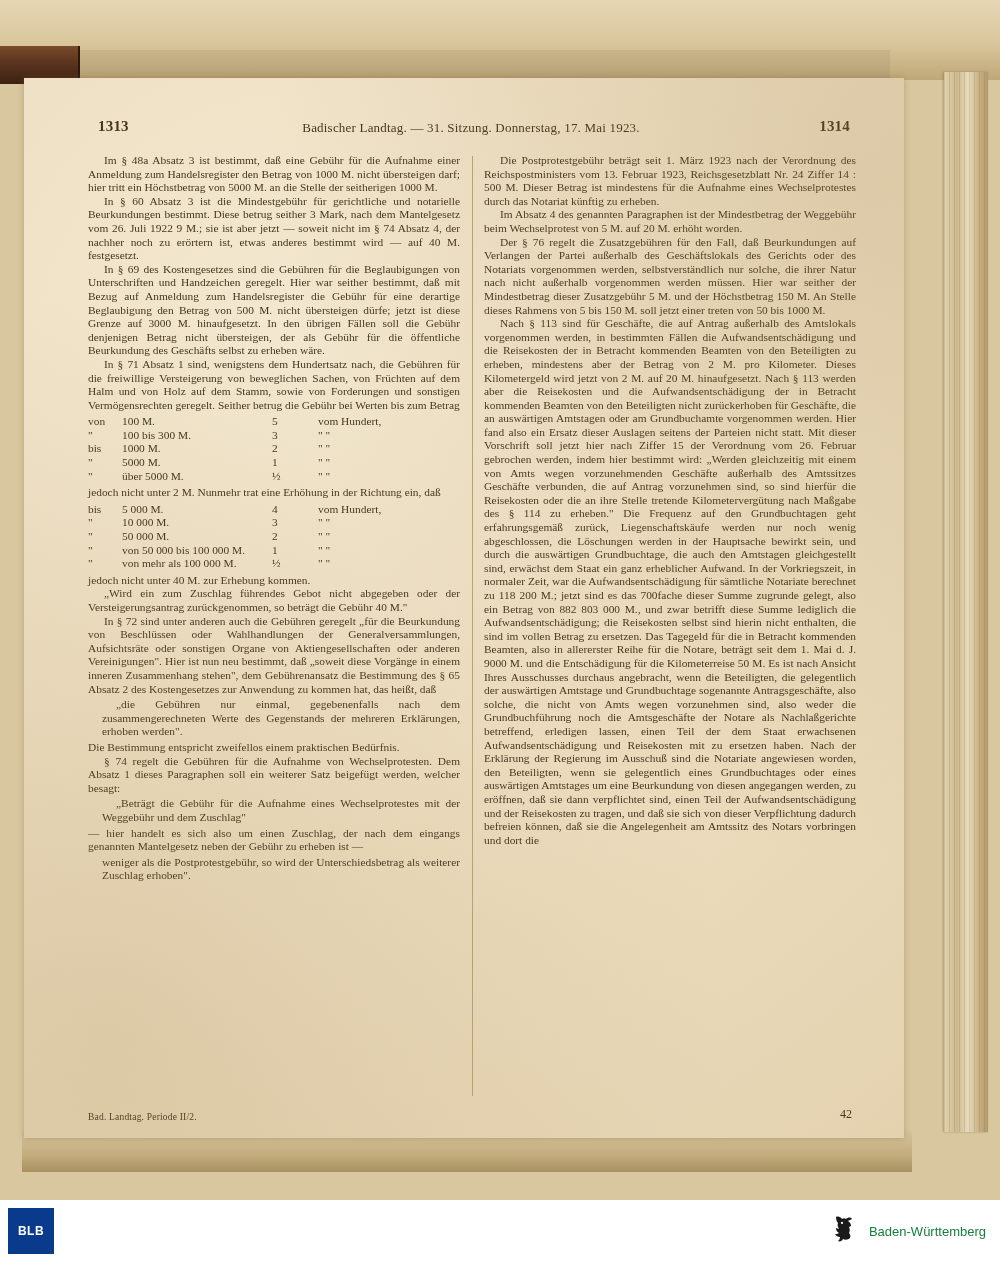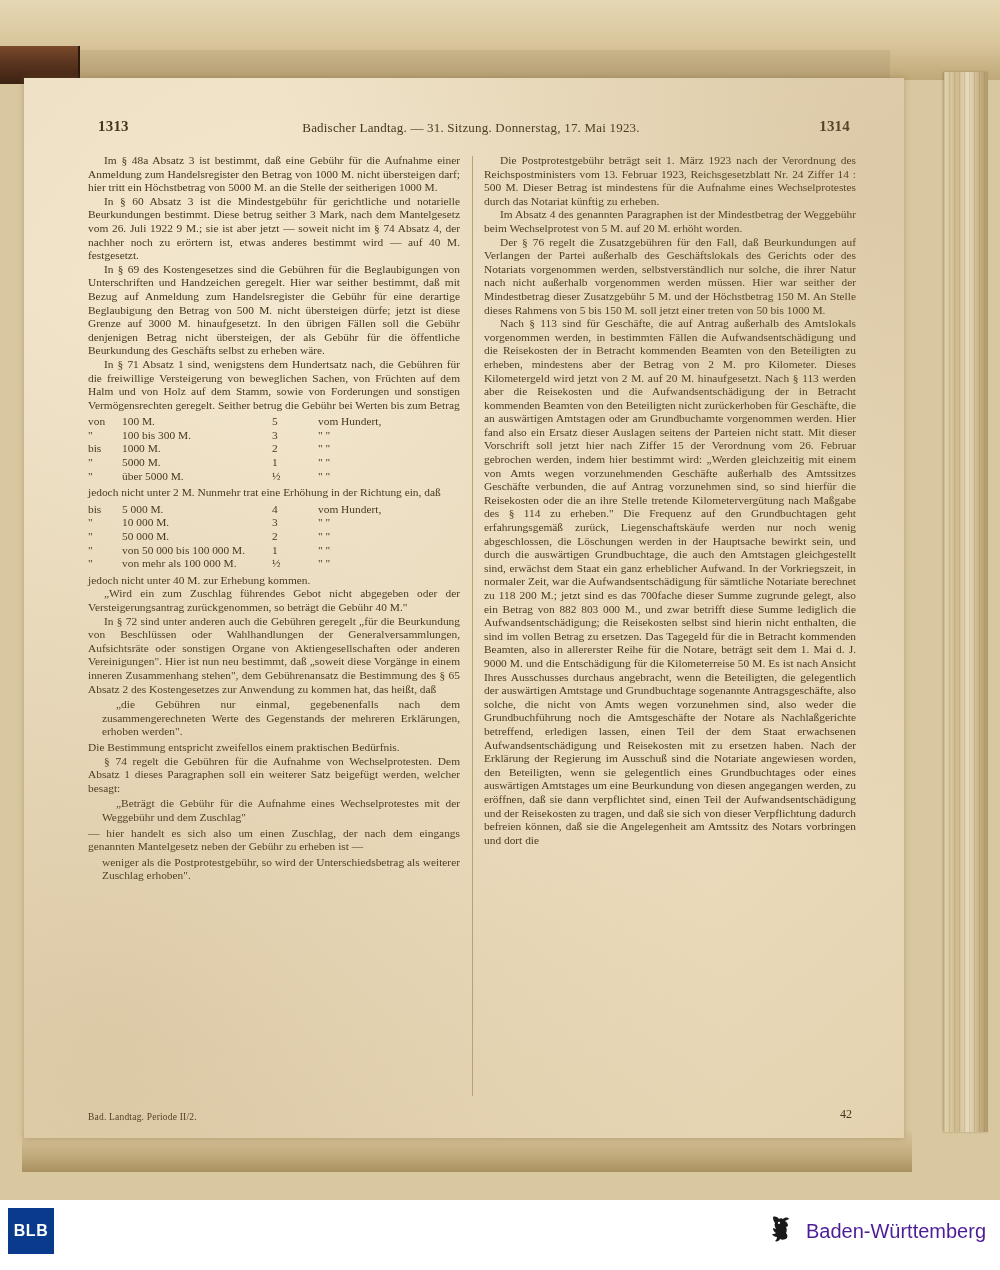--- a/index.html
+++ b/index.html
@@ -162,21 +162,21 @@
     background: #ffffff;
   }
   #blb-logo {
     position: absolute;
     left: 8px; top: 8px;
     width: 46px; height: 46px;
     background: #0a3a8c;
     color: #fff;
     font-family: "Liberation Sans", sans-serif;
     font-weight: 700;
-    font-size: 16px;
+    font-size: 12px;
     display: flex; align-items: center; justify-content: center;
     letter-spacing: .5px;
   }
   #blb-text {
     position: absolute;
     left: 64px; top: 12px;
     font-family: "Liberation Sans", sans-serif;
     font-size: 15.5px;
     line-height: 19px;
     color: #111;
@@ -184,22 +184,22 @@
     letter-spacing: .2px;
   }
   #bw-wrap {
     position: absolute;
     right: 14px; top: 14px;
     display: flex; align-items: center; gap: 10px;
   }
   #bw-griffin { width: 30px; height: 34px; }
   #bw-text {
     font-family: "Liberation Sans", sans-serif;
-    font-size: 20px;
-    color: #4c1d95;
+    font-size: 13px;
+    color: #15803d;
     font-weight: 400;
   }
 </style>
 </head>
 <body>
 
 <div id="scan">
   <div id="outer-dark"></div>
   <div id="binding-top"></div>
   <div id="binding-cloth"></div>

